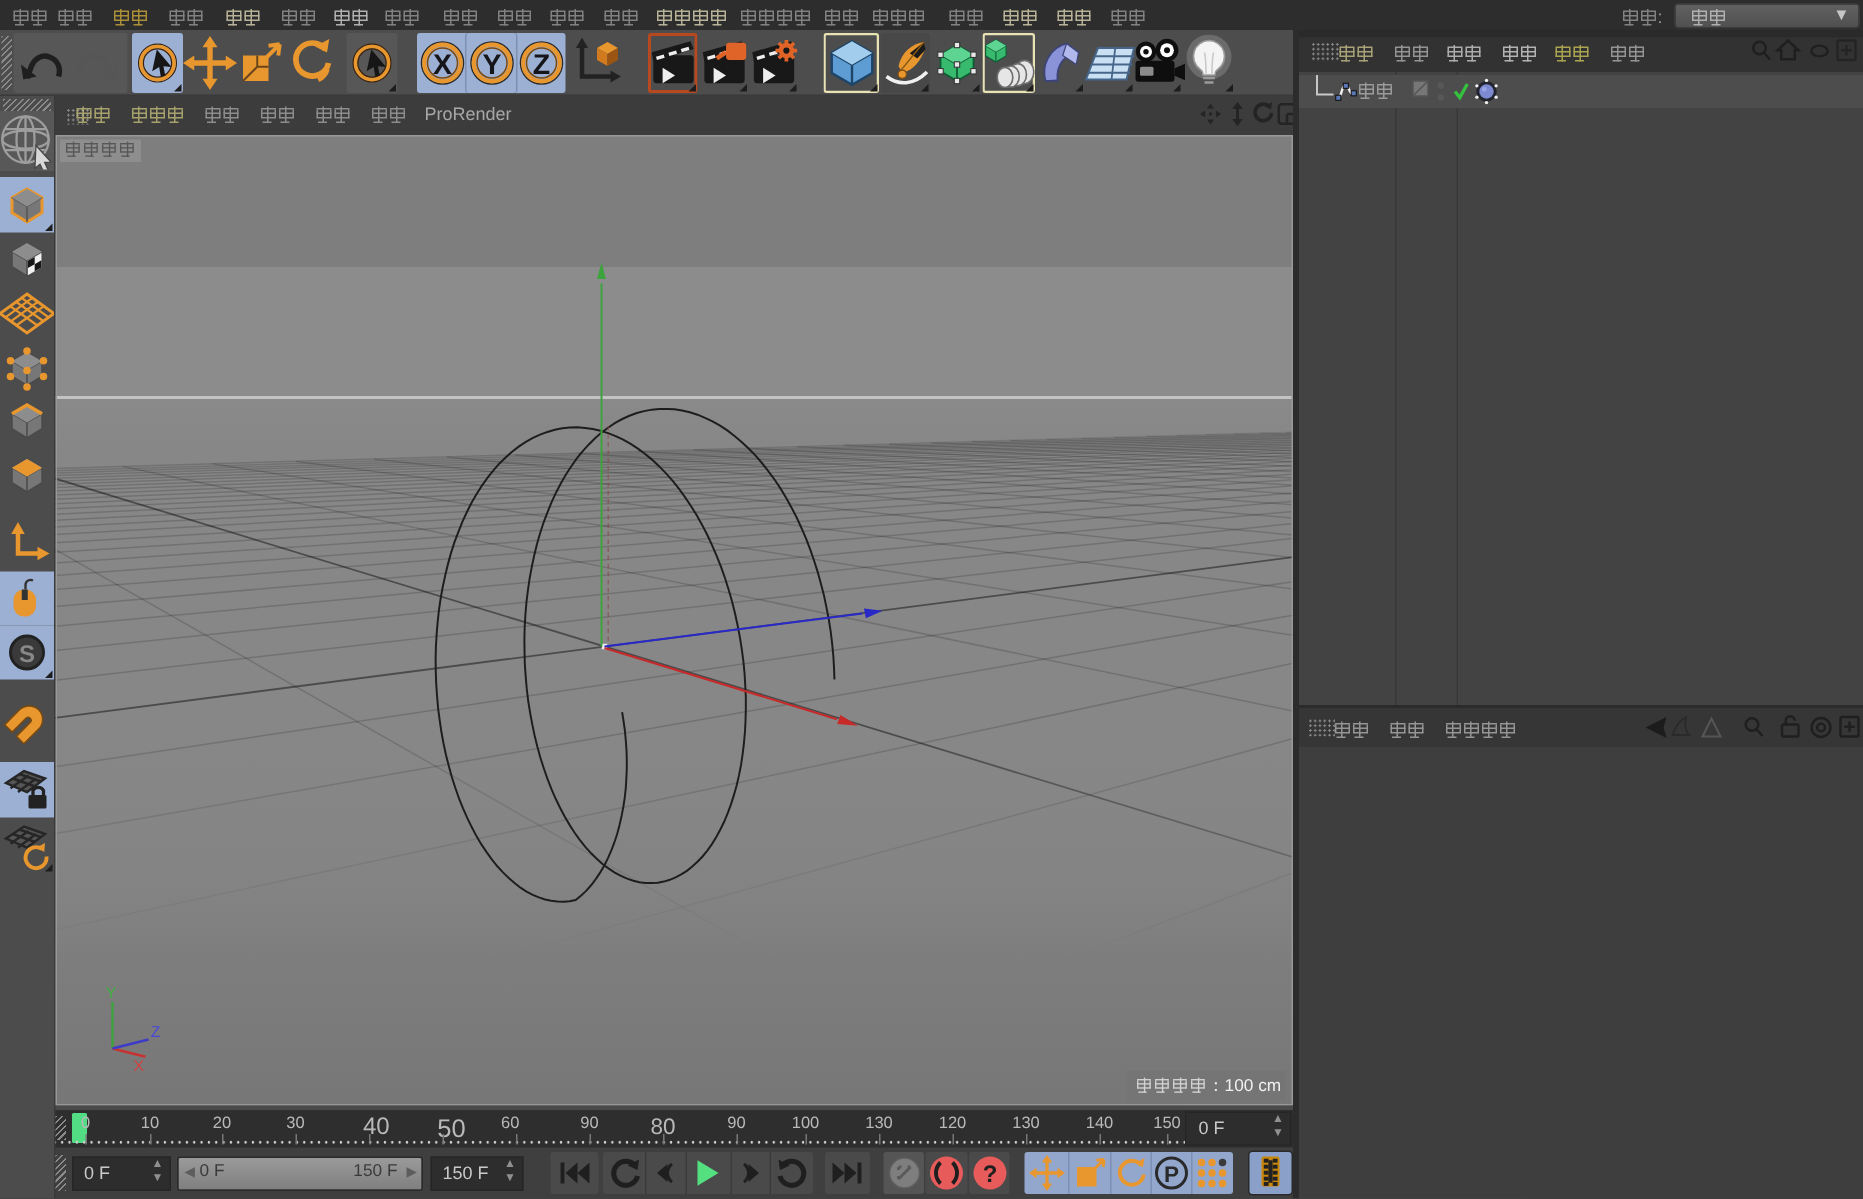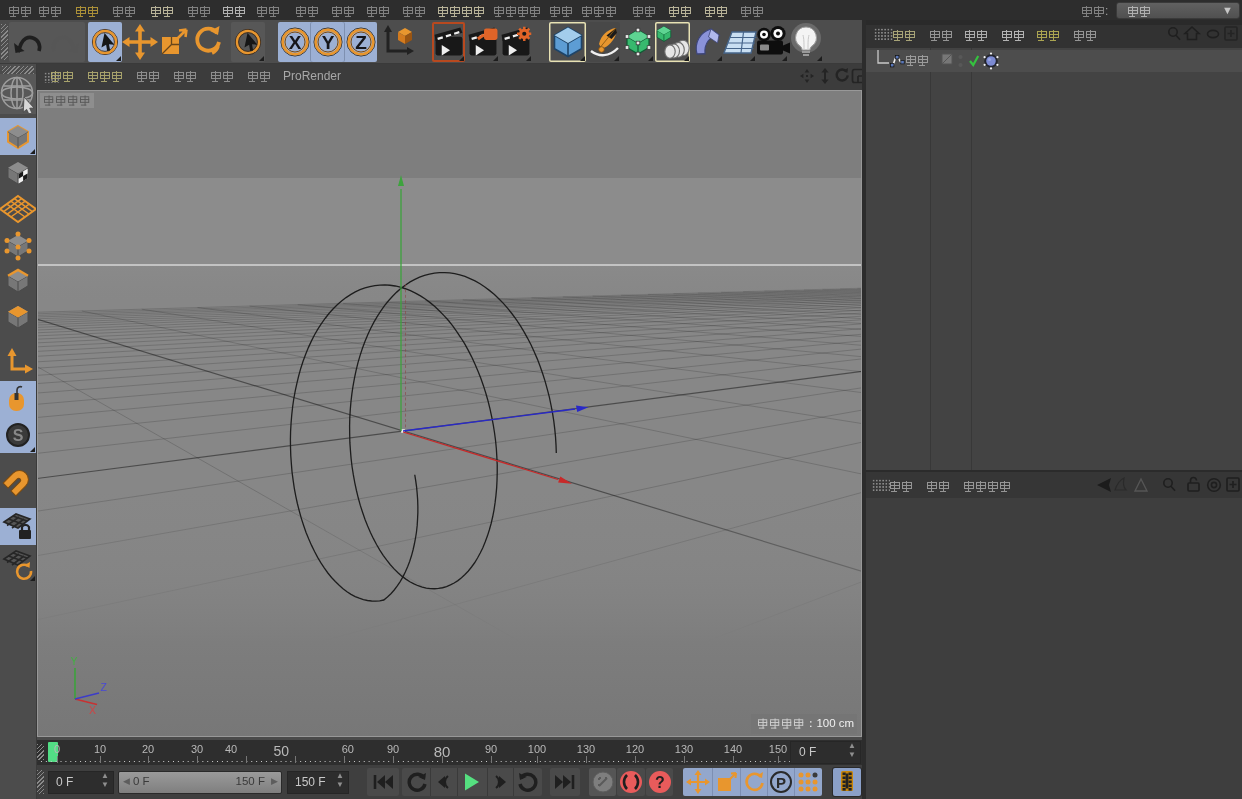--- a/index.html
+++ b/index.html
@@ -551,25 +551,25 @@
 <div class="abs" style="left:11px;top:2px;width:10px;height:20px;background:#52dd85;border-radius:1px"></div>
 <div class="abs" style="left:0;top:20px;width:756px;height:3px;background:radial-gradient(circle,#cfcfcf 28%,transparent 34%) 2px 0/4.9px 3px repeat-x"></div>
 <span style="position:absolute;left:10px;top:3px;width:20px;text-align:center;color:#b9b9b9;font-size:11px">0</span>
       <div style="position:absolute;left:20px;top:16px;width:1px;height:7px;background:#777"></div>
       <span style="position:absolute;left:53px;top:3px;width:20px;text-align:center;color:#b9b9b9;font-size:11px">10</span>
       <div style="position:absolute;left:63px;top:16px;width:1px;height:7px;background:#777"></div>
       <span style="position:absolute;left:101px;top:3px;width:20px;text-align:center;color:#b9b9b9;font-size:11px">20</span>
       <div style="position:absolute;left:111px;top:16px;width:1px;height:7px;background:#777"></div>
       <span style="position:absolute;left:150px;top:3px;width:20px;text-align:center;color:#b9b9b9;font-size:11px">30</span>
       <div style="position:absolute;left:160px;top:16px;width:1px;height:7px;background:#777"></div>
-      <span style="position:absolute;left:184px;top:3px;width:20px;text-align:center;color:#b9b9b9;font-size:11px">40</span>
+      <span style="position:absolute;left:205px;top:3px;width:20px;color:#b9b9b9;font-size:16px">40</span>
       <div style="position:absolute;left:209px;top:16px;width:1px;height:7px;background:#777"></div>
-      <span style="position:absolute;left:232px;top:3px;width:20px;text-align:right;color:#b9b9b9;font-size:14px">50</span>
+      <span style="position:absolute;left:254px;top:3px;width:20px;text-align:center;color:#b9b9b9;font-size:17px">50</span>
       <div style="position:absolute;left:258px;top:16px;width:1px;height:7px;background:#777"></div>
-      <span style="position:absolute;left:297px;top:3px;width:20px;text-align:right;color:#b9b9b9;font-size:11px">60</span>
+      <span style="position:absolute;left:297px;top:3px;width:20px;text-align:left;color:#b9b9b9;font-size:11px">60</span>
       <div style="position:absolute;left:307px;top:16px;width:1px;height:7px;background:#777"></div>
       <span style="position:absolute;left:346px;top:3px;width:20px;text-align:center;color:#b9b9b9;font-size:11px">90</span>
       <div style="position:absolute;left:356px;top:16px;width:1px;height:7px;background:#777"></div>
       <span style="position:absolute;left:395px;top:3px;width:20px;text-align:center;color:#b9b9b9;font-size:15px">80</span>
       <div style="position:absolute;left:405px;top:16px;width:1px;height:7px;background:#777"></div>
       <span style="position:absolute;left:444px;top:3px;width:20px;text-align:center;color:#b9b9b9;font-size:11px">90</span>
       <div style="position:absolute;left:454px;top:16px;width:1px;height:7px;background:#777"></div>
       <span style="position:absolute;left:490px;top:3px;width:20px;text-align:center;color:#b9b9b9;font-size:11px">100</span>
       <div style="position:absolute;left:500px;top:16px;width:1px;height:7px;background:#777"></div>
       <span style="position:absolute;left:539px;top:3px;width:20px;text-align:center;color:#b9b9b9;font-size:11px">130</span>

